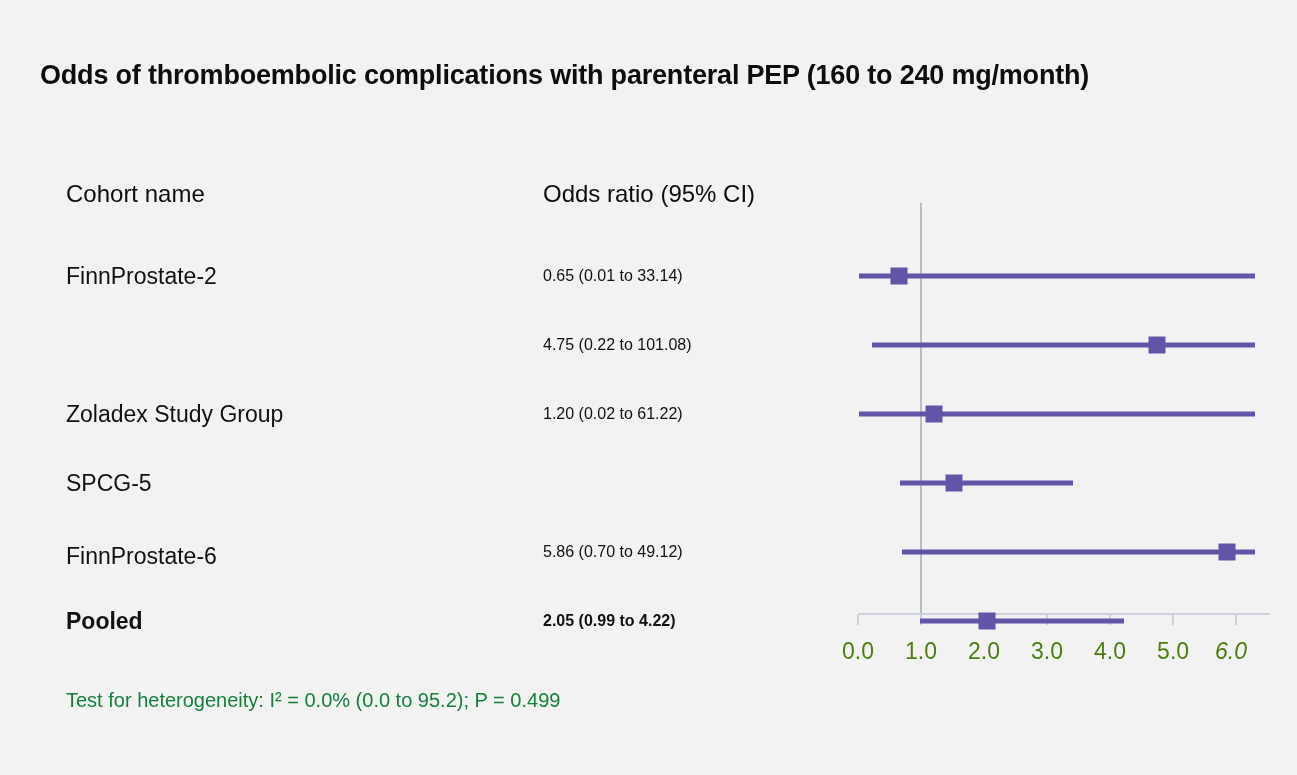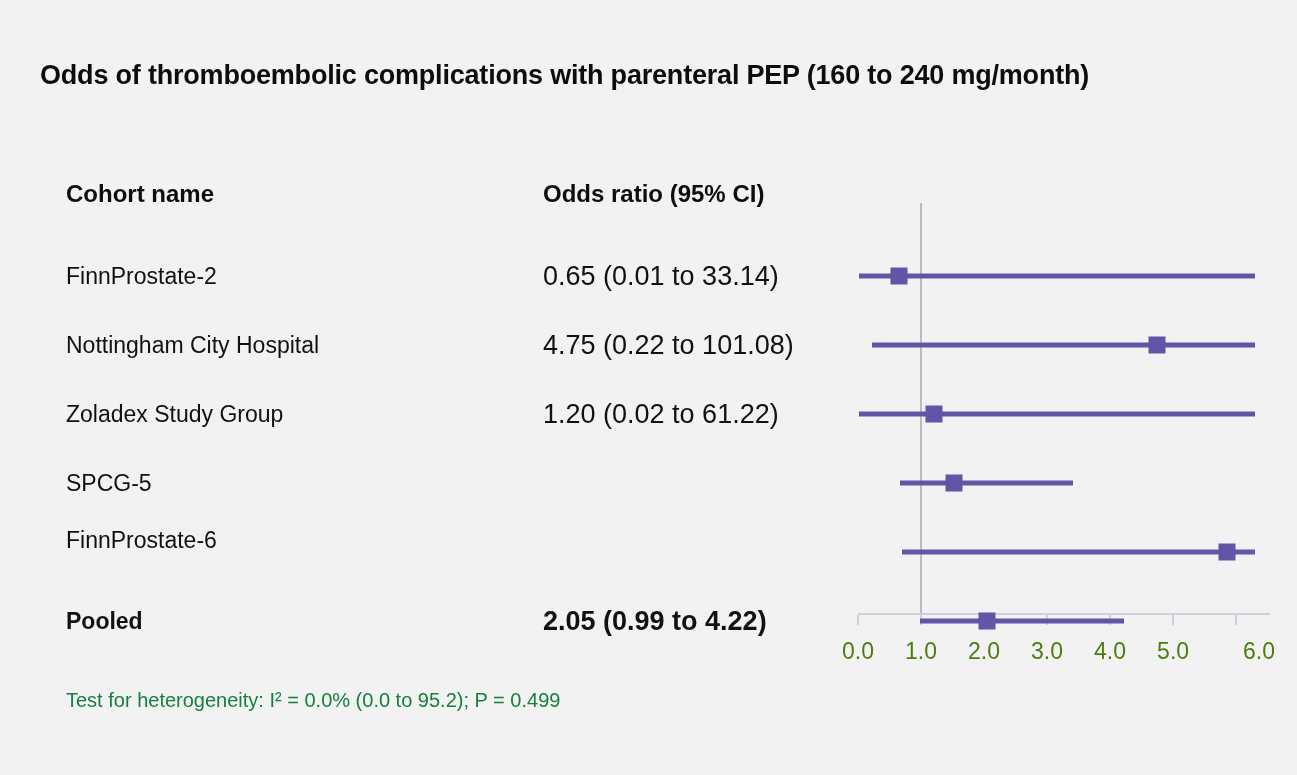--- a/index.html
+++ b/index.html
@@ -21,21 +21,21 @@
     top: 60px;
     font-size: 27px;
     font-weight: bold;
     letter-spacing: -0.2px;
     color: #0d0d0d;
     white-space: nowrap;
   }
   .col-head {
     position: absolute;
     font-size: 24px;
-    font-weight: bold;
+    font-weight: normal;
     color: #0d0d0d;
     top: 180px;
   }
   .col-head.cohort { left: 66px; }
   .col-head.or { left: 543px; }
 
   .rows-layer {
     position: absolute;
     left: 0;
     top: 0;
@@ -46,21 +46,21 @@
     position: absolute;
     left: 66px;
     font-size: 23px;
     color: #111111;
     white-space: nowrap;
     transform: translateY(-50%);
   }
   .row-value {
     position: absolute;
     left: 543px;
-    font-size: 27px;
+    font-size: 16px;
     color: #111111;
     white-space: nowrap;
     transform: translateY(-50%);
   }
   .row-label.bold, .row-value.bold {
     font-weight: bold;
   }
 
   .hetero {
     position: absolute;
@@ -127,26 +127,26 @@
 <body>
 
 <div class="plot-title">Odds of thromboembolic complications with parenteral PEP (160 to 240 mg/month)</div>
 
 <div class="col-head cohort">Cohort name</div>
 <div class="col-head or">Odds ratio (95% CI)</div>
 
 <div class="rows-layer" id="rows-layer">
     <div class="row-label" style="top: 276px;">FinnProstate-2</div>
     <div class="row-value" style="top: 276px;">0.65 (0.01 to 33.14)</div>
-    <div class="row-label" style="top: 345px;">Nottingham City Hospital</div>
     <div class="row-value" style="top: 345px;">4.75 (0.22 to 101.08)</div>
     <div class="row-label" style="top: 414px; text-align: right;">Zoladex Study Group</div>
     <div class="row-value" style="top: 414px;">1.20 (0.02 to 61.22)</div>
     <div class="row-label" style="top: 483px;">SPCG-5</div>
-    <div class="row-label" style="top: 540px; text-align: right;">FinnProstate-6</div>
+    <div class="row-label" style="top: 556px; text-align: right;">FinnProstate-6</div>
+    <div class="row-value" style="top: 552px;">5.86 (0.70 to 49.12)</div>
     <div class="row-label bold" style="top: 621px;">Pooled</div>
     <div class="row-value bold" style="top: 621px;">2.05 (0.99 to 4.22)</div>
   </div>
 
 <div class="hetero">Test for heterogeneity: I² = 0.0% (0.0 to 95.2); P = 0.499</div>
 
 <div class="plot-area" id="plot-area">
   <div class="null-line" id="null-line" style="left: 90.0159px;"></div>
   <div class="axis-line"></div>
 <div class="tick" style="left: 27px;"></div>
@@ -155,21 +155,21 @@
     <div class="tick-label" style="left: 91.0159px;">1.0</div>
     <div class="tick" style="left: 153.032px;"></div>
     <div class="tick-label" style="left: 154.032px;">2.0</div>
     <div class="tick" style="left: 216.048px;"></div>
     <div class="tick-label" style="left: 217.048px; text-align: right;">3.0</div>
     <div class="tick" style="left: 279.063px;"></div>
     <div class="tick-label" style="left: 280.063px;">4.0</div>
     <div class="tick" style="left: 342.079px;"></div>
     <div class="tick-label" style="left: 343.079px;">5.0</div>
     <div class="tick" style="left: 405.095px;"></div>
-    <div class="tick-label" style="left: 429px;">6.0</div>
+    <div class="tick-label" style="left: 401px; font-style: italic;">6.0</div>
     <div class="ci-bar" style="left: 28.6302px; width: 396.37px; top: 81px; background: rgb(98, 84, 166);"></div>
     <div class="marker" style="left: 68.9603px; top: 81px; background: rgb(98, 84, 166);"></div>
     <div class="ci-bar" style="left: 41.8635px; width: 383.137px; top: 150px; background: rgb(98, 84, 166);"></div>
     <div class="marker" style="left: 327.325px; top: 150px; background: rgb(98, 84, 166);"></div>
     <div class="ci-bar" style="left: 29.2603px; width: 395.74px; top: 219px; background: rgb(98, 84, 166);"></div>
     <div class="marker" style="left: 103.619px; top: 219px; background: rgb(98, 84, 166);"></div>
     <div class="ci-bar" style="left: 70.2206px; width: 172.663px; top: 288px; background: rgb(98, 84, 166);"></div>
     <div class="marker" style="left: 123.784px; top: 288px; background: rgb(98, 84, 166);"></div>
     <div class="ci-bar" style="left: 72.1111px; width: 352.889px; top: 357px; background: rgb(98, 84, 166);"></div>
     <div class="marker" style="left: 397.273px; top: 357px; background: rgb(98, 84, 166);"></div>

